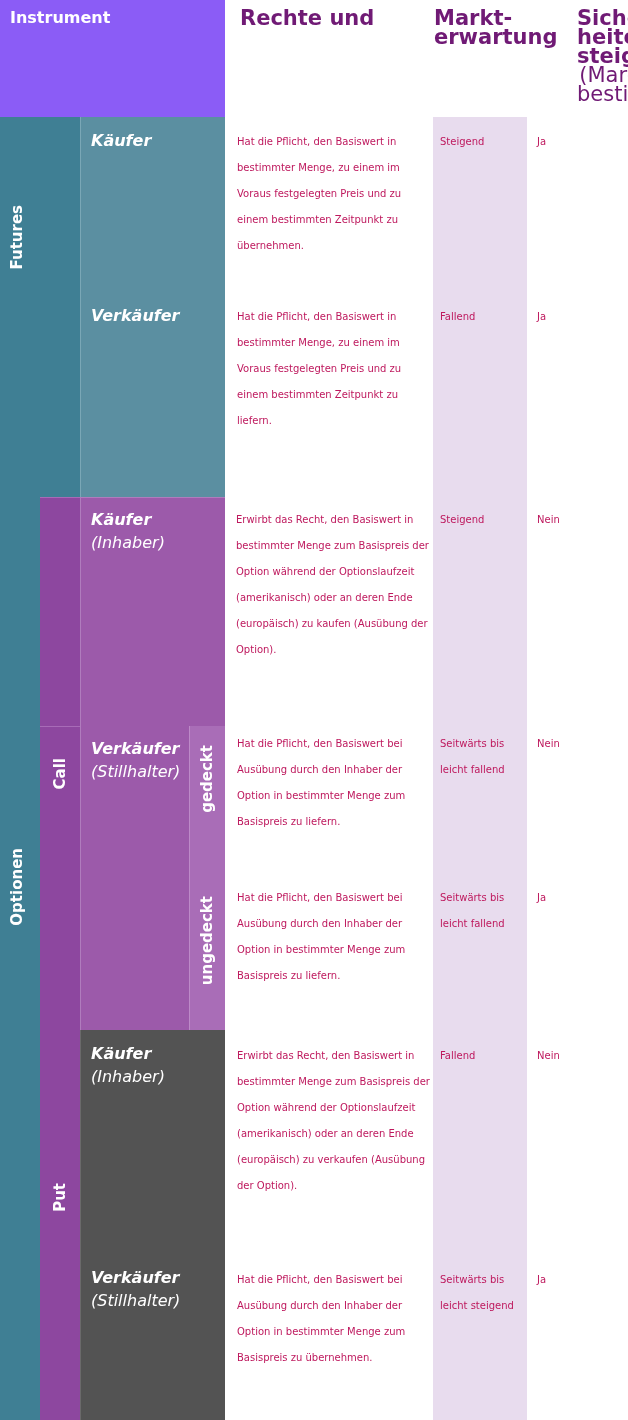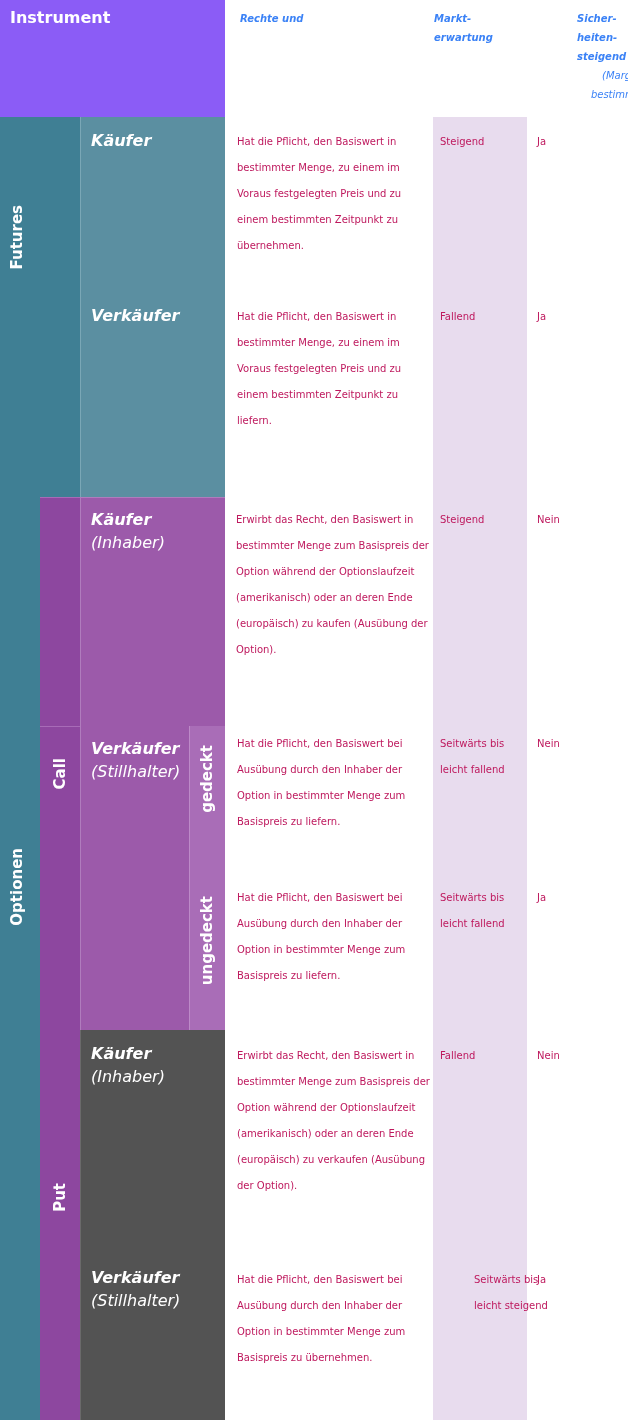--- a/index.html
+++ b/index.html
@@ -1,21 +1,21 @@
 <!DOCTYPE html>
 <html><head>
 <meta charset="utf-8">
 <style>
   html, body { margin:0; padding:0; }
   body { width:628px; height:1420px; position:relative; background:#ffffff; overflow:hidden;
          font-family:"DejaVu Sans", sans-serif; color:#333333; }
   .abs { position:absolute; box-sizing:border-box; }
   .hdr { background:#8b5cf6; }
   .hdr-title { color:#ffffff; font-weight:bold; font-size:16px; left:10px; top:8px; }
-  .colhead { font-weight:bold; font-size:10px; line-height:19px; color:#3b82f6; top:9px;font-style:italic; }
+  .colhead { font-weight:bold; font-size:21px; line-height:19px; color:#701a75; top:9px; }
   .colhead .sub { font-weight:normal;text-align:center; }
   .teal-dark { background:#3f7f94; }
   .teal-light { background:#5b8fa1; border-left:1px solid #7aa7b6; }
   .purple-dark { background:#8d479f; border-top:1px solid #a86bb7; }
   .purple-mid { background:#9c5aaa; border-left:1px solid #b07cbd; }
   .purple-light { background:#a96db7; border-left:1px solid #bd8ac8; }
   .gray { background:#535353; border-left:1px solid #6a6a6a; }
   .vlabel { color:#ffffff; font-weight:bold; font-size:15px; writing-mode:vertical-rl; transform:rotate(180deg);
             position:absolute; white-space:nowrap; }
   .role { color:#ffffff; font-size:16px; line-height:23px; position:absolute; left:10px; top:12px;font-style:italic; }
@@ -94,14 +94,14 @@
 
 <div class="abs cell" style="left:237px; top:885px; width:196px;">Hat die Pflicht, den Basiswert bei Ausübung durch den Inhaber der Option in bestimmter Menge zum Basispreis zu liefern.</div>
 <div class="abs cell" style="left:440px; top:885px; width:88px;">Seitwärts bis leicht fallend</div>
 <div class="abs cell" style="left:537px; top:885px; width:88px;">Ja</div>
 
 <div class="abs cell" style="left:237px; top:1043px; width:198px;">Erwirbt das Recht, den Basiswert in bestimmter Menge zum Basispreis der Option während der Optionslaufzeit (amerikanisch) oder an deren Ende (europäisch) zu verkaufen (Ausübung der Option).</div>
 <div class="abs cell" style="left:440px; top:1043px; width:88px;">Fallend</div>
 <div class="abs cell" style="left:537px; top:1043px; width:88px;">Nein</div>
 
 <div class="abs cell" style="left:237px; top:1267px; width:196px;">Hat die Pflicht, den Basiswert bei Ausübung durch den Inhaber der Option in bestimmter Menge zum Basispreis zu übernehmen.</div>
-<div class="abs cell" style="left:440px; top:1267px; width:88px;margin-left:34px;">Seitwärts bis leicht steigend</div>
+<div class="abs cell" style="left:440px; top:1267px; width:88px;">Seitwärts bis leicht steigend</div>
 <div class="abs cell" style="left:537px; top:1267px; width:88px;">Ja</div>
 
 </body></html>

